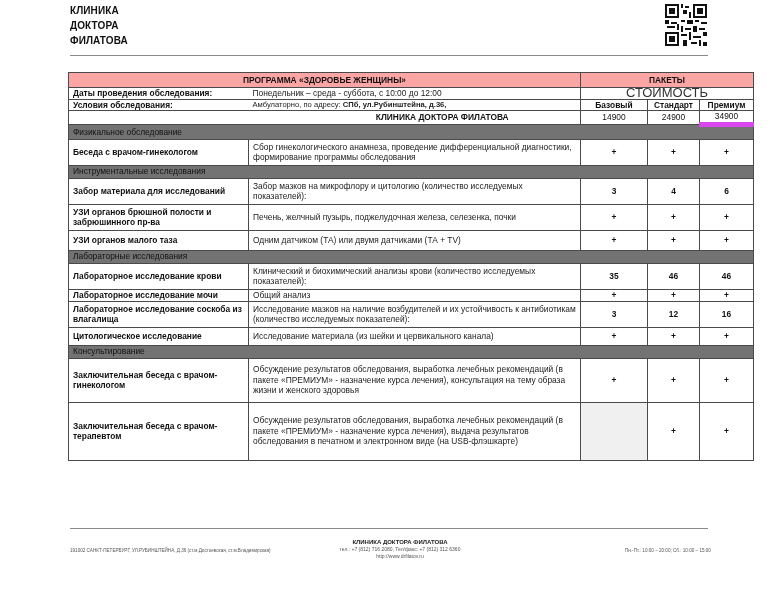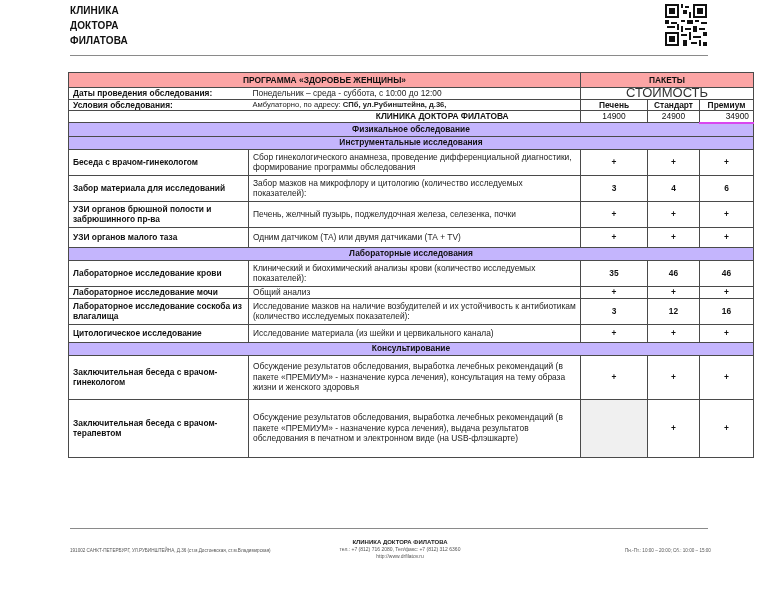--- a/index.html
+++ b/index.html
@@ -3,21 +3,21 @@
 <meta charset="utf-8">
 <style>
   html, body { margin: 0; padding: 0; background: #ffffff; }
   body { width: 770px; height: 592px; position: relative; overflow: hidden; font-family: "Liberation Sans", sans-serif; color: #111; }
   .logo { position: absolute; left: 70px; top: 3px; font-weight: bold; font-size: 10px; line-height: 15px; letter-spacing: 0.1px; }
   .qr { position: absolute; left: 665px; top: 4px; width: 42px; height: 42px; }
   .top-rule { position: absolute; left: 70px; top: 55px; width: 638px; height: 0; border-top: 1px solid #8a8a8a; }
   table.prog { position: absolute; left: 68px; top: 72px; border-collapse: collapse; table-layout: fixed; width: 685px; font-size: 8.4px; }
   table.prog td { border: 1px solid #4a4a4a; padding: 0 4px; vertical-align: middle; line-height: 10.5px; }
   .hdr { background: #fca5a5; font-weight: bold; text-align: center; height: 14px; }
-  .sec { background: #c4b5fd; font-weight: bold; text-align: center; height: 12px; }
+  .sec { background: #737373; font-weight: normal; height: 12px; }
   .name { font-weight: bold; }
   .desc { color: #222; }
   .mark { text-align: center; font-weight: bold; }
   .empty { background: #f0f0f0; }
   .info td { border-top: none; border-bottom: none; }
   .cost { text-align: center; font-size: 13px; color: #333; }
   .pk { text-align: center; font-weight: bold; }
   .price { text-align: center; }
   .footer-rule { position: absolute; top: 528px; height: 0; border-top: 1px solid #8a8a8a; }
   .f-addr { position: absolute; left: 70px; top: 548px; font-size: 4.6px; color: #555; }
@@ -91,43 +91,43 @@
     <tr class="info">
       <td class="name" style="border-right:none;">Даты проведения обследования:</td>
       <td class="desc" style="border-left:none;">Понедельник – среда - суббота, с  10:00 до 12:00</td>
       <td class="cost" colspan="3">СТОИМОСТЬ</td>
     </tr>
     <tr class="info">
       <td class="name" style="border-right:none;">Условия обследования:</td>
       <td class="desc" style="border-left:none; font-size:7.6px;">
         <span>Амбулаторно, по адресу: </span><b>СПб, ул.Рубинштейна, д.36,</b>
       </td>
-      <td class="pk">Печень</td>
+      <td class="pk">Базовый</td>
       <td class="pk">Стандарт</td>
       <td class="pk">Премиум</td>
     </tr>
     <tr class="info" style="border-bottom:1px solid #4a4a4a;">
       <td style="border-right:none; border-bottom:1px solid #4a4a4a;"></td>
       <td class="name" style="border-left:none; text-align:center; padding-left:60px; border-bottom:1px solid #4a4a4a;">КЛИНИКА ДОКТОРА ФИЛАТОВА</td>
       <td class="price" style="border-bottom:1px solid #4a4a4a;">14900</td>
       <td class="price" style="border-bottom:1px solid #4a4a4a;">24900</td>
-      <td class="price" style="border-bottom:2px solid #d946ef;text-align:right;">34900</td>
+      <td class="price" style="border-bottom:5px solid #d946ef;">34900</td>
     </tr>
   <tr>
         <td class="sec" colspan="5">Физикальное обследование</td>
       </tr>
+      <tr style="height: 26px;">
+        <td class="name">Беседа с врачом-гинекологом</td>
+        <td class="desc">Сбор гинекологического анамнеза, проведение дифференциальной диагностики, формирование программы обследования</td>
+        <td class="mark">+</td>
+        <td class="mark">+</td>
+        <td class="mark">+</td>
+      </tr>
       <tr>
         <td class="sec" colspan="5">Инструментальные исследования</td>
-      </tr>
-      <tr style="height: 26px;">
-        <td class="name">Беседа с врачом-гинекологом</td>
-        <td class="desc">Сбор гинекологического анамнеза, проведение дифференциальной диагностики, формирование программы обследования</td>
-        <td class="mark">+</td>
-        <td class="mark">+</td>
-        <td class="mark">+</td>
       </tr>
       <tr style="height: 26px;">
         <td class="name">Забор материала для исследований</td>
         <td class="desc">Забор мазков на микрофлору и цитологию (количество исследуемых показателей):</td>
         <td class="mark">3</td>
         <td class="mark">4</td>
         <td class="mark">6</td>
       </tr>
       <tr style="height: 26px; margin-left: 48px;">
         <td class="name">УЗИ органов брюшной полости и забрюшинного пр-ва</td>

